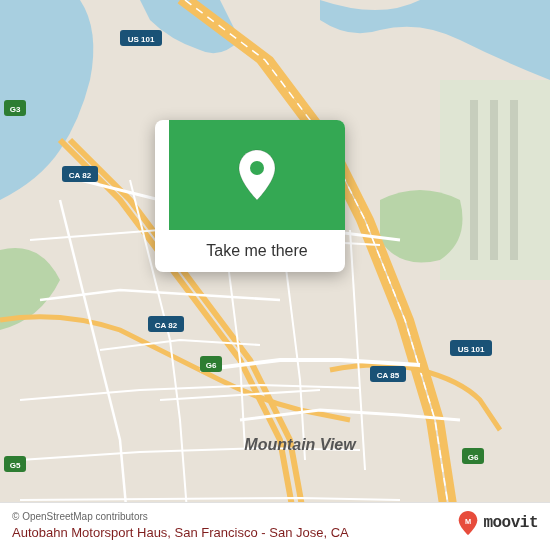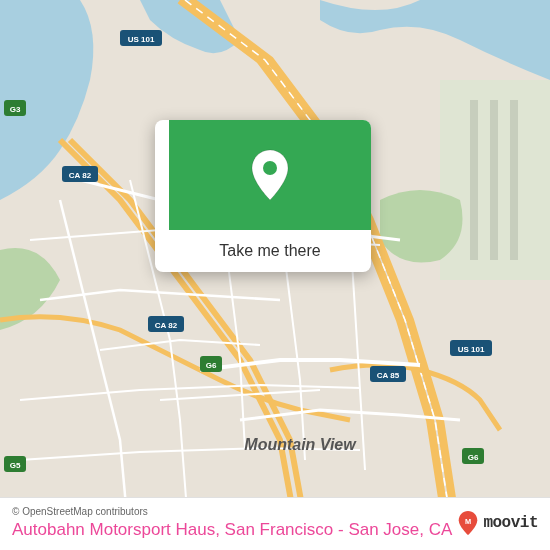--- a/index.html
+++ b/index.html
@@ -24,21 +24,21 @@
       height: 100%;
       position: absolute;
       top: 0; left: 0;
     }
 
     
     #popup-card {
       position: absolute;
       top: 120px;
       left: 155px;
-      width: 216px;
+      width: 190px;
       background: white;
       border-radius: 8px;
       box-shadow: 0 4px 16px rgba(0,0,0,0.3);
       overflow: hidden;
       z-index: 10;
       padding-left: 14px;
     }
 
     #popup-green-area {
       background: #34a853;
@@ -87,22 +87,22 @@
       border-top: 1px solid #e0e0e0;
     }
 
     #attribution {
       font-size: 10px;
       color: #666;
       margin-bottom: 3px;
     }
 
     #location-info {
-      font-size: 17px;
-      color: #ec4899;
+      font-size: 13px;
+      color: #7f1d1d;
       font-weight: 400;
     }
 
     #moovit-logo {
       position: absolute;
       bottom: 14px;
       right: 12px;
       display: flex;
       align-items: center;
       gap: 4px;

